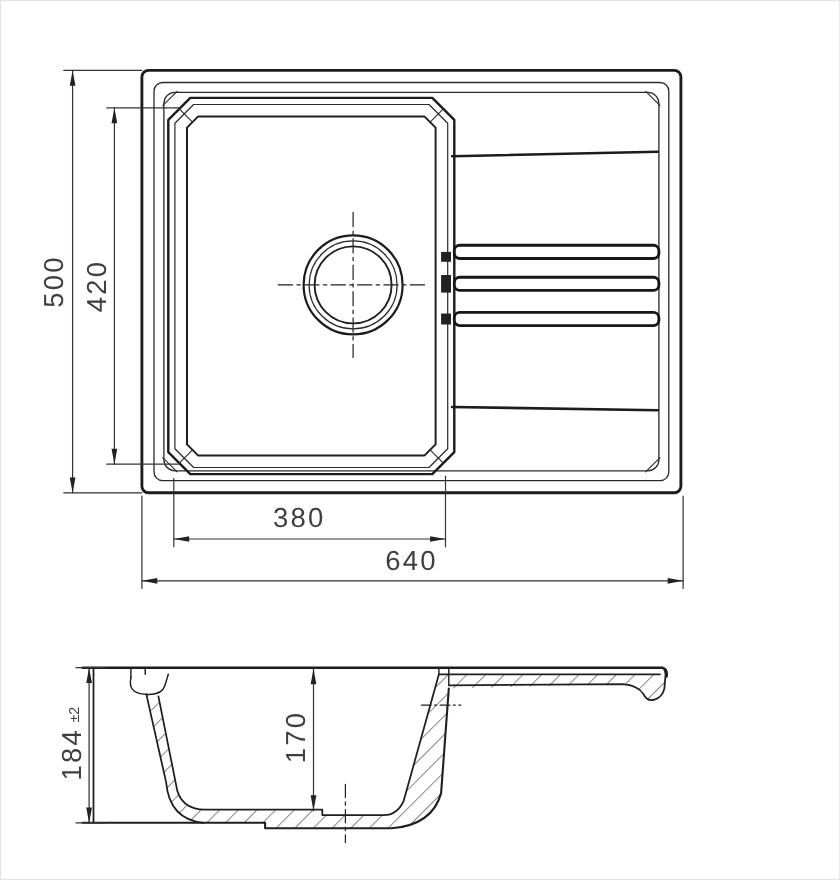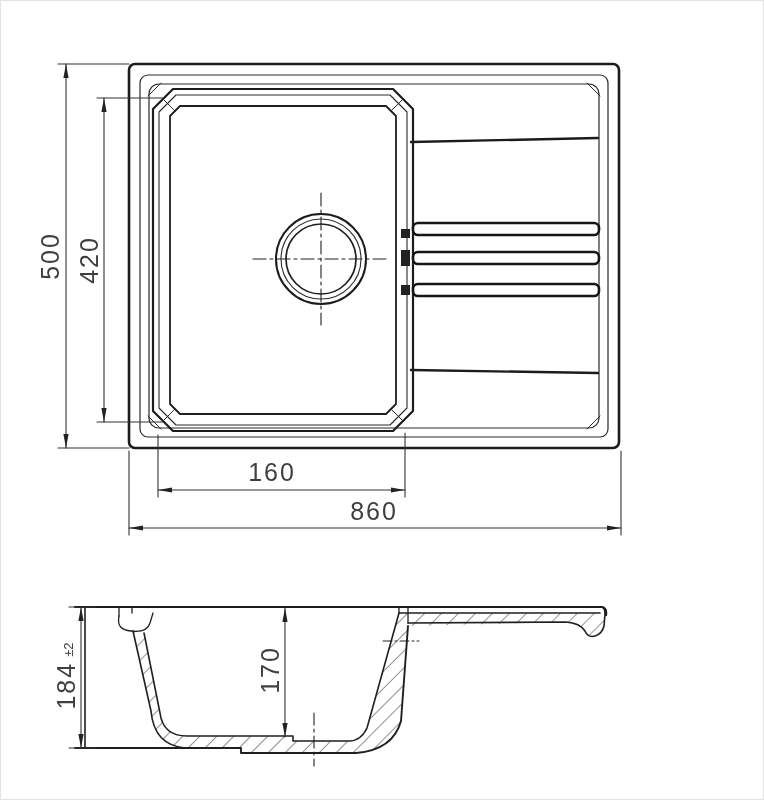--- a/index.html
+++ b/index.html
@@ -148,20 +148,20 @@
     <line x1="68" y1="606" x2="95" y2="606" stroke="#333" stroke-width="1.1"></line>
 
     <line x1="284" y1="607" x2="284" y2="736" stroke="#333" stroke-width="1.1"></line>
     <polygon points="284,607 281.4,621 286.6,621" fill="#222"></polygon>
     <polygon points="284,736 281.4,722 286.6,722" fill="#222"></polygon>
   </g>
 </svg>
 
 <div class="dim-label vert" style="left:49px;top:255px;">500</div>
 <div class="dim-label vert" style="left:88px;top:259px;">420</div>
-<div class="dim-label" style="left:271px;top:471px;">160</div>
-<div class="dim-label" style="left:373px;top:510px;">860</div>
+<div class="dim-label" style="left:271px;top:471px;">380</div>
+<div class="dim-label" style="left:373px;top:510px;">640</div>
 <div class="dim-label vert" style="left:65px;top:675px;">
   <span>184</span><span class="tol">±2</span>
 </div>
 <div class="dim-label vert" style="left:269px;top:669px;">170</div>
 
 </div>
 
 </body></html>

